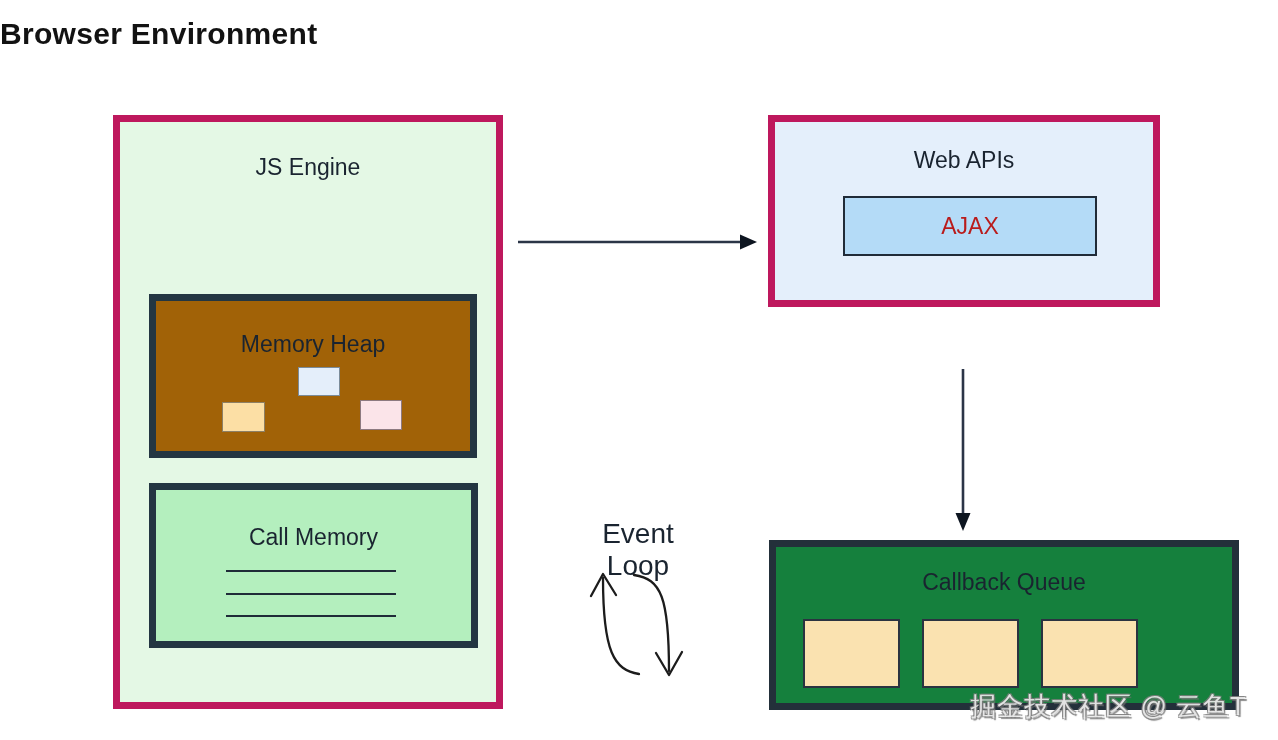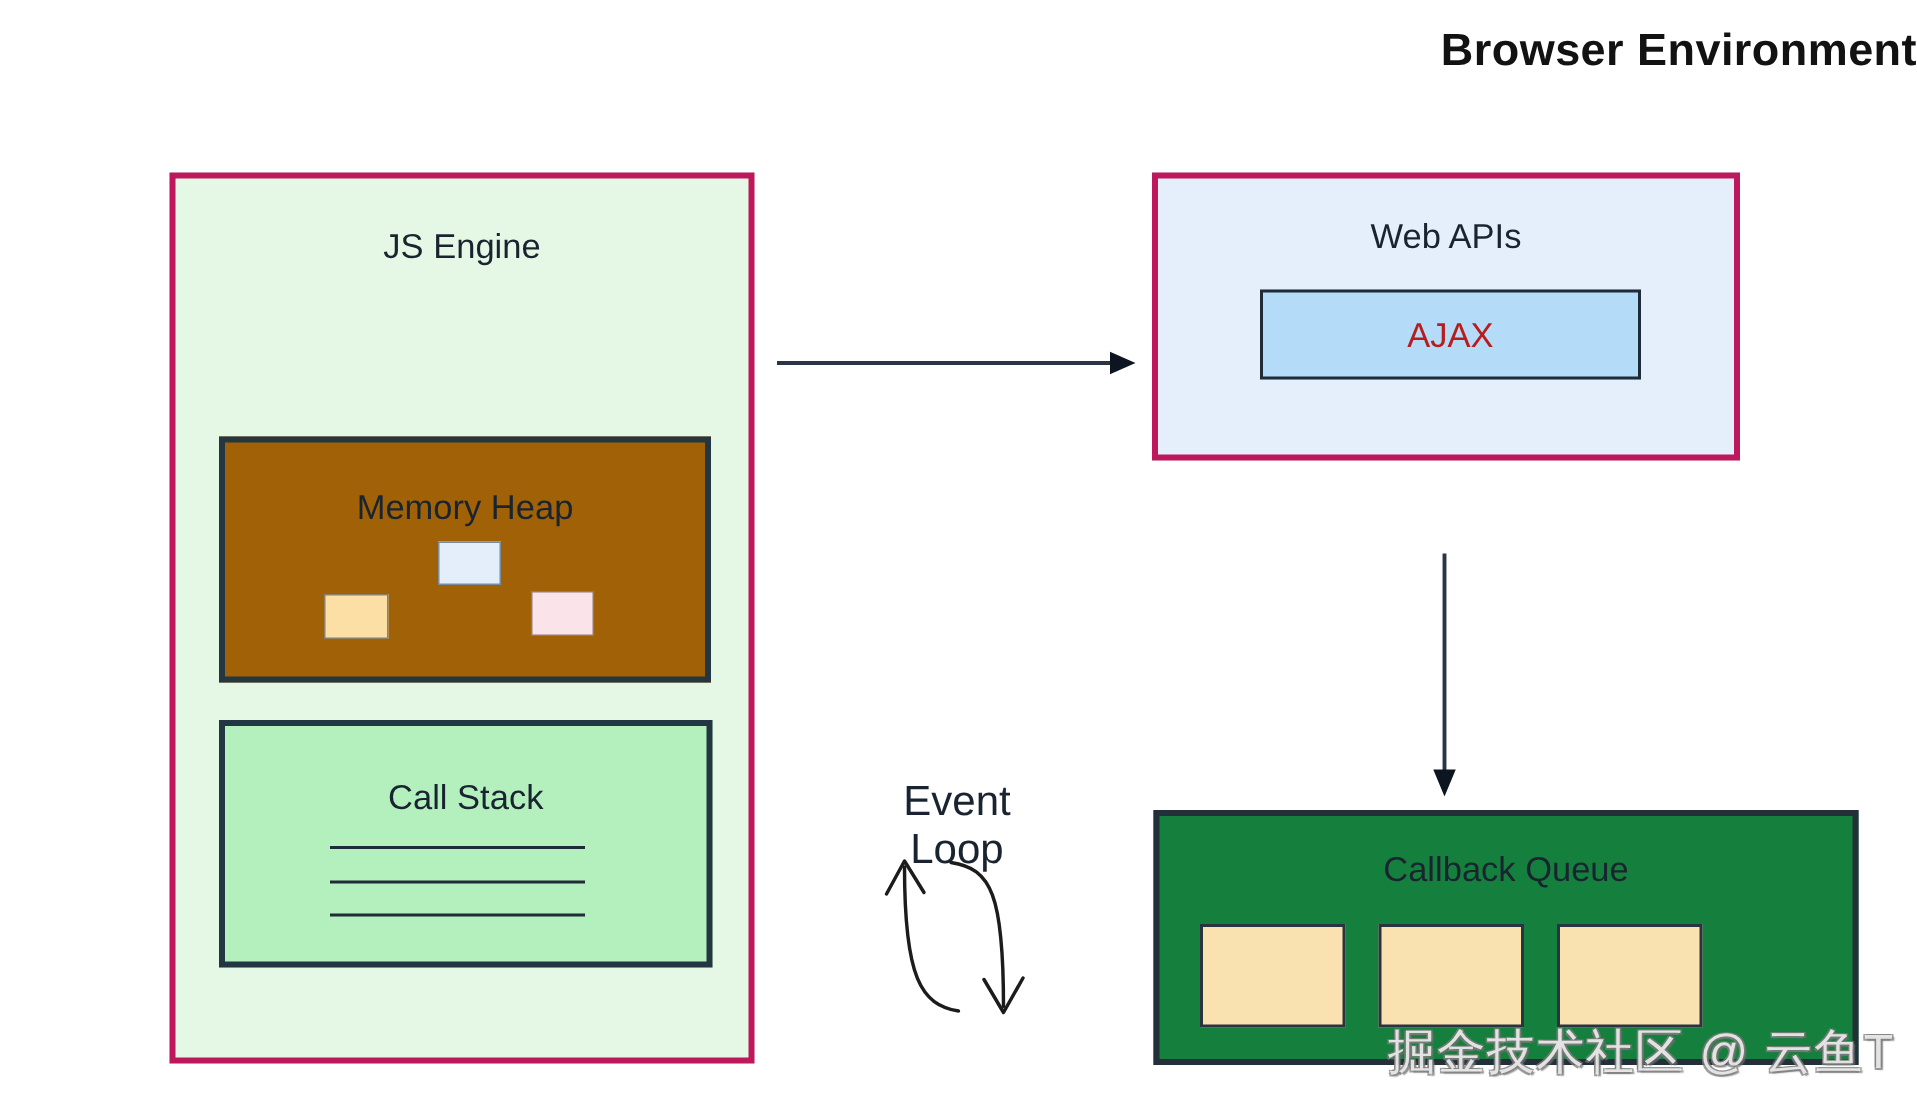--- a/index.html
+++ b/index.html
@@ -7,30 +7,30 @@
     position: relative;
     width: 1278px;
     height: 740px;
     background: #ffffff;
     overflow: hidden;
     font-family: "Liberation Sans", "DejaVu Sans", sans-serif;
   }
   .title {
     position: absolute;
     top: 17px; left: 0; width: 100%;
-    text-align: right;
+    text-align: left;
     font-size: 30px;
     font-weight: 700;
     color: #121212;
     letter-spacing: 0.3px;
   }
   .box {
     position: absolute;
     box-sizing: border-box;
-    border: 4px solid #be185d;
+    border: 7px solid #be185d;
   }
   .box-label {
     display: block;
     text-align: center;
     font-size: 23px;
     color: #1a2430;
   }
   
   .js-engine { left: 113px; top: 115px; width: 390px; height: 594px; background: #e4f8e5; }
   .js-engine > .box-label { padding-top: 32px; }
@@ -69,22 +69,22 @@
   .queue-slot.s3 { left: 265px; }
   
   .event-loop-label {
     position: absolute; left: 572px; top: 518px; width: 132px;
     text-align: center; font-size: 28px; color: #1a2430;
   }
   
   .arrows { position: absolute; left: 0; top: 0; width: 1278px; height: 740px; pointer-events: none; }
   
   .watermark {
-    position: absolute; right: 15px; bottom: 16px;
-    font-size: 32px; letter-spacing: 1px; z-index: 5;
+    position: absolute; right: 31px; bottom: 16px;
+    font-size: 26px; letter-spacing: 1px; z-index: 5;
     color: rgba(245,245,245,0.85);
     text-shadow: -1px -1px 0 rgba(125,125,125,0.75), 1px -1px 0 rgba(125,125,125,0.75),
                  -1px 1px 0 rgba(125,125,125,0.75), 1.5px 1.5px 1px rgba(110,110,110,0.8);
   }
 </style>
 </head>
 <body>
 
 <div class="canvas">
 
@@ -94,21 +94,21 @@
     <span class="box-label">JS Engine</span>
 
     <div class="box memory-heap">
       <span class="box-label">Memory Heap</span>
       <div class="chip chip-blue"></div>
       <div class="chip chip-orange"></div>
       <div class="chip chip-pink"></div>
     </div>
 
     <div class="box call-stack">
-      <span class="box-label">Call Stack</span>
+      <span class="box-label">Call Memory</span>
       <div class="stack-line l1"></div>
       <div class="stack-line l2"></div>
       <div class="stack-line l3"></div>
     </div>
   </div>
 
   <div class="box web-apis">
     <span class="box-label">Web APIs</span>
     <div class="api-item api-ajax">AJAX</div>
   </div>

